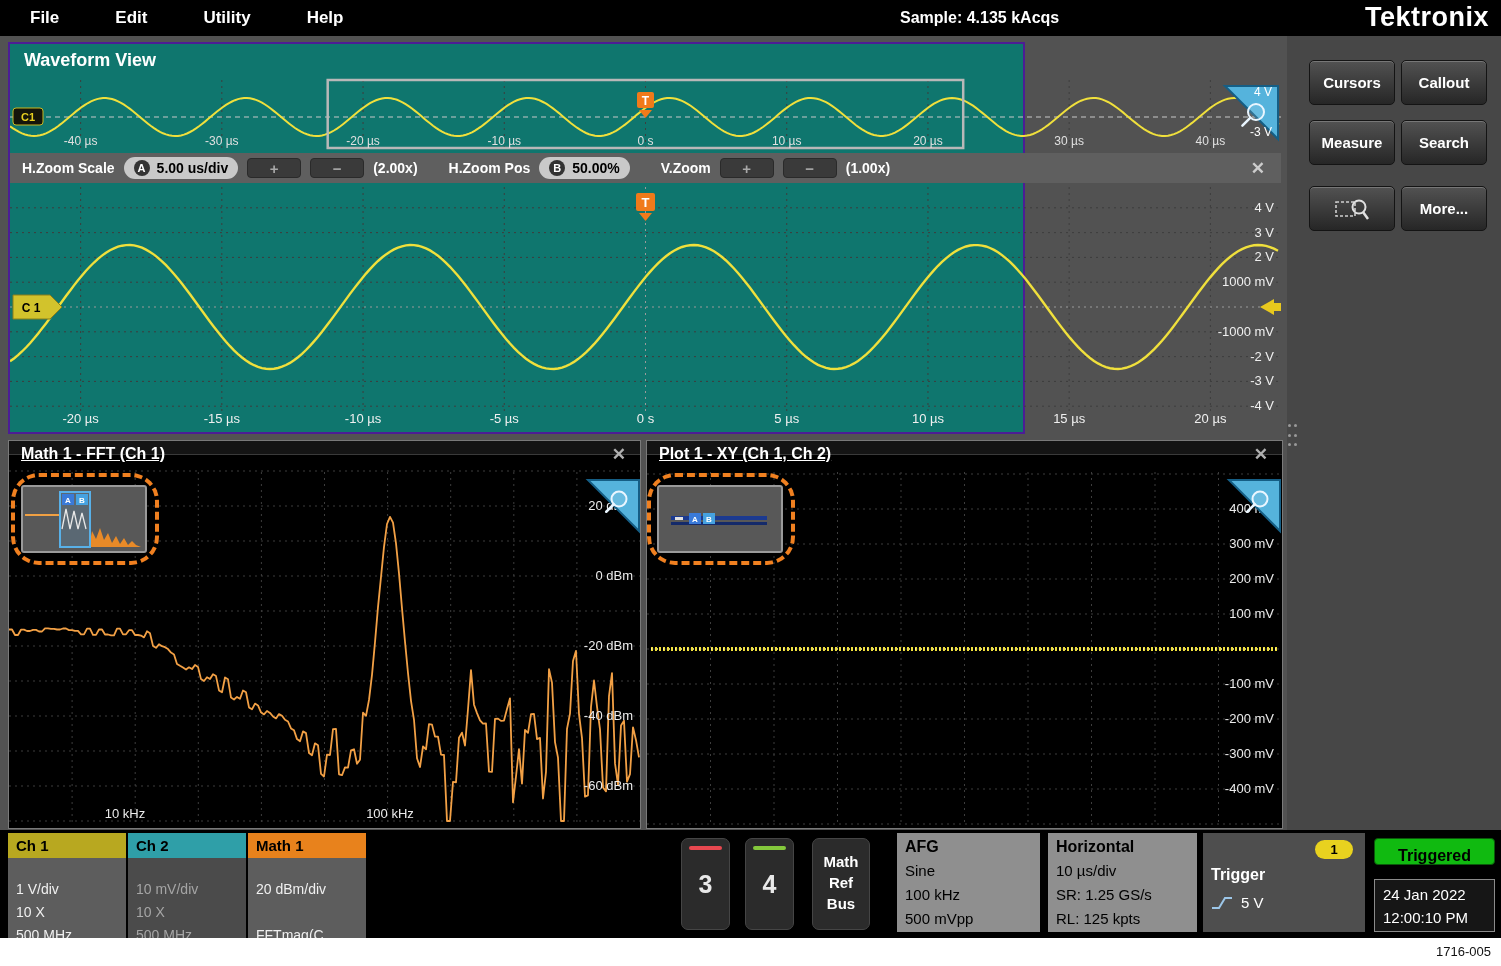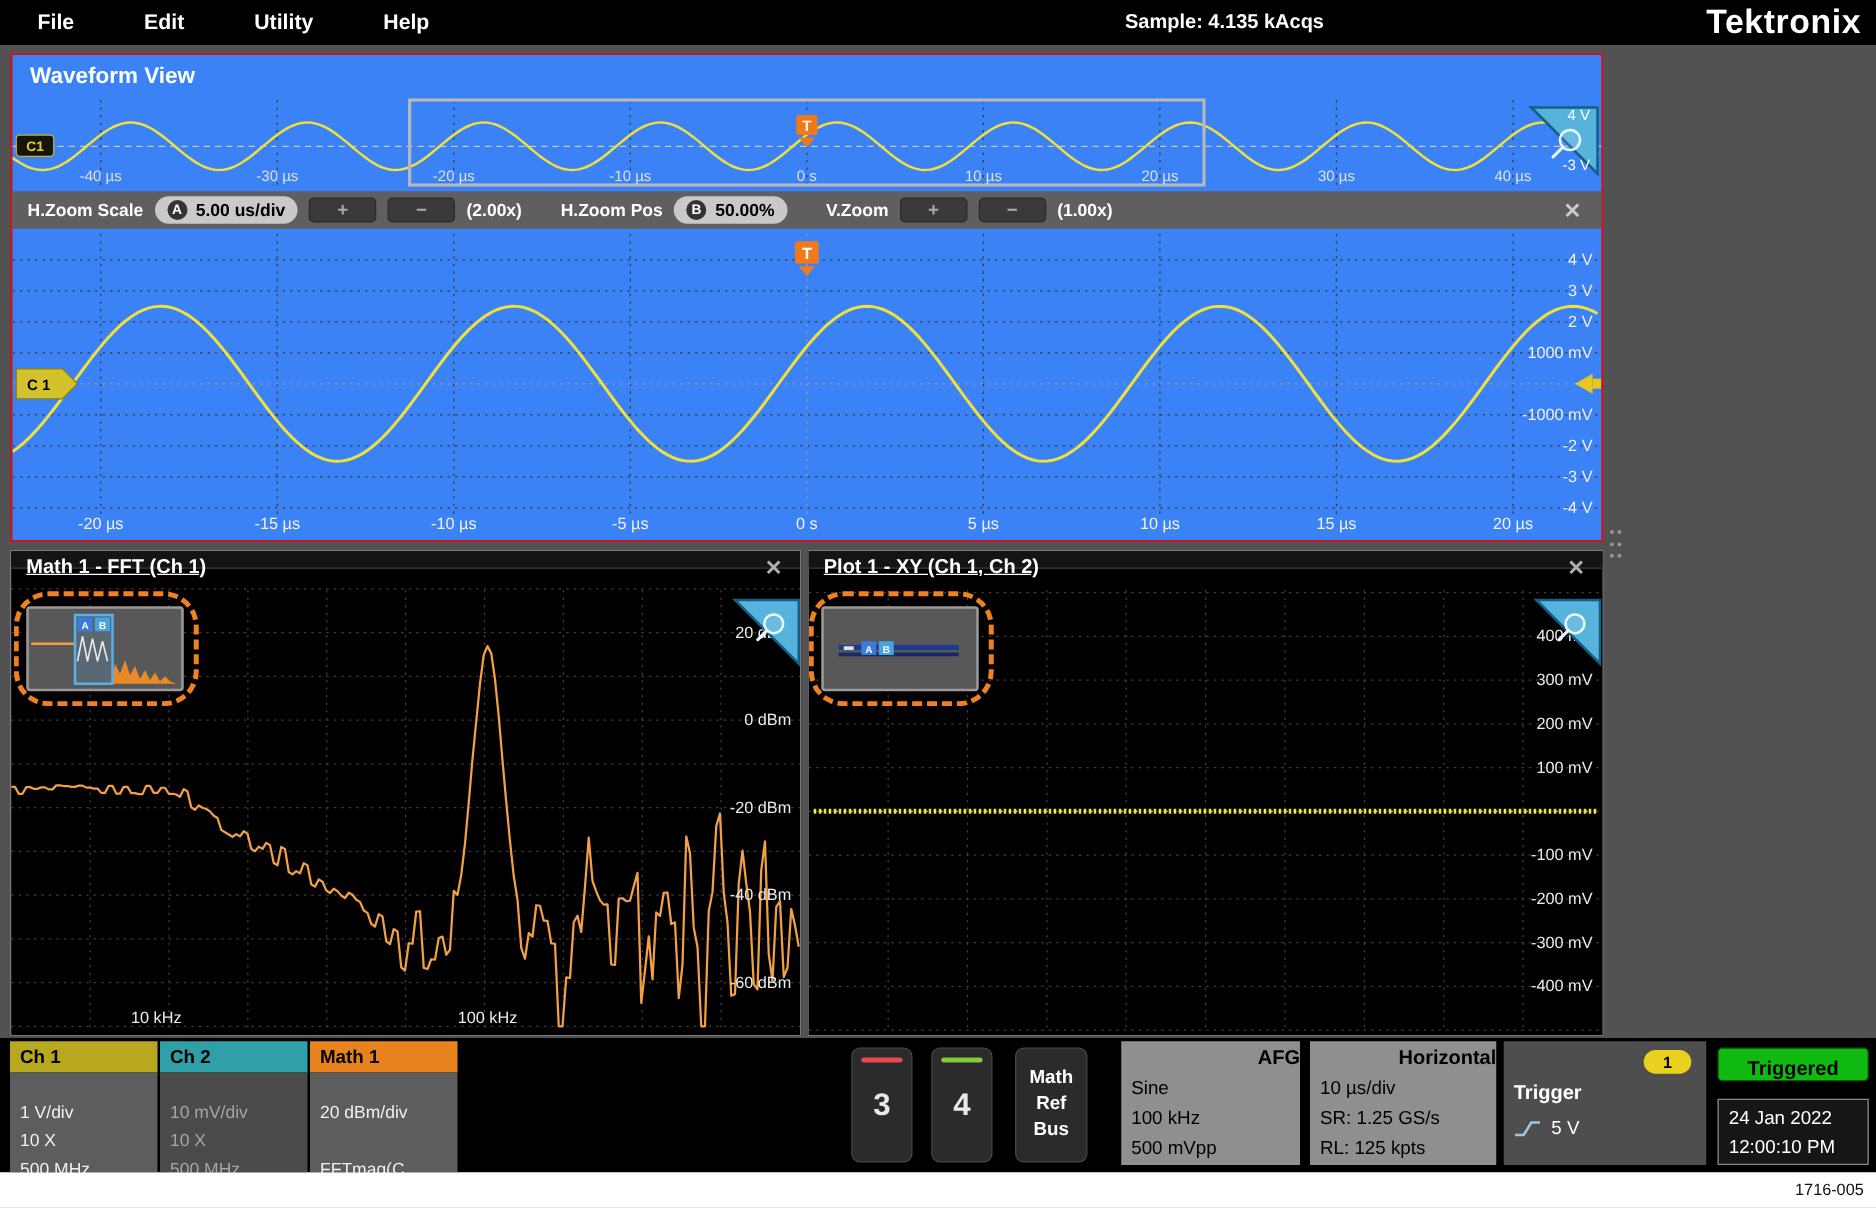--- a/index.html
+++ b/index.html
@@ -14,21 +14,21 @@
   .brand{position:absolute;right:12px;top:2px;font-weight:bold;font-size:27px;letter-spacing:.5px;}
 
   
   .appbg{position:absolute;left:0;top:36px;width:1501px;height:794px;background:#525252;}
   .sidebar{position:absolute;left:1287px;top:36px;width:214px;height:794px;background:#474747;}
   .statusbar{position:absolute;left:0;top:830px;width:1501px;height:108px;background:#000;}
   .footer{position:absolute;left:0;top:938px;width:1501px;height:28px;background:#fff;}
   .fig{position:absolute;right:10px;top:6px;color:#111;font-size:13px;}
 
   
-  .wvpanel{position:absolute;left:8px;top:42px;width:1275px;height:392px;background:#3b82f6;border:2px solid #b91c1c;box-sizing:border-box;}
+  .wvpanel{position:absolute;left:8px;top:42px;width:1017px;height:392px;background:#0f766e;border:2px solid #4c1d95;box-sizing:border-box;}
   .wvtitle{position:absolute;left:14px;top:6px;color:#fff;font-weight:bold;font-size:18px;}
   #ovsvg{position:absolute;left:0;top:28px;}
   .zoombar{position:absolute;left:0;top:109px;width:1271px;height:30px;background:#5f5f5f;display:flex;align-items:center;gap:9px;padding:0 12px;box-sizing:border-box;color:#fff;font-size:14px;font-weight:bold;}
   .pill{display:flex;align-items:center;gap:7px;background:#c9c9c9;border-radius:11px;height:22px;padding:0 10px;color:#000;cursor:pointer;}
   .badge{width:16px;height:16px;border-radius:50%;background:#333;color:#fff;font-size:11px;font-weight:bold;display:flex;align-items:center;justify-content:center;}
   .zbtn{width:54px;height:20px;background:#3a3a3a;border:1px solid #2a2a2a;border-radius:4px;color:#a8a8a8;font-size:15px;font-weight:bold;line-height:1;cursor:pointer;}
   .gap{margin-left:22px;}
   .spacer{flex:1;}
   .zclose{color:#ccc;font-size:17px;margin-right:4px;cursor:pointer;}
   #mainsvg{position:absolute;left:0;top:139px;}
@@ -61,21 +61,21 @@
   .chbody{height:74px;background:#5d5d5d;color:#f0f0f0;font-size:14px;padding:20px 0 0 8px;}
   .bl{height:23px;line-height:23px;white-space:nowrap;overflow:hidden;}
   .dim .chbody{background:#4b4b4b;color:#a5a5a5;}
   .ch1{left:8px;}.ch2{left:128px;}.ch3{left:248px;}
   .numbtn{position:absolute;top:8px;width:49px;height:92px;background:#2b2b2b;border:1px solid #454545;border-radius:7px;box-sizing:border-box;text-align:center;cursor:pointer;}
   .numbtn .cbar{width:33px;height:4px;margin:7px auto 0;border-radius:2px;}
   .numbtn .num{margin-top:20px;color:#e8e8e8;font-size:25px;font-weight:bold;}
   .b3{left:681px;}.b4{left:745px;}
   .mrb{position:absolute;left:812px;top:8px;width:58px;height:92px;background:#2b2b2b;border:1px solid #454545;border-radius:7px;box-sizing:border-box;color:#fff;font-weight:bold;font-size:15px;text-align:center;padding-top:12px;line-height:21px;cursor:pointer;}
   .graybox{position:absolute;top:3px;height:99px;background:#8f8f8f;color:#000;font-size:15px;padding:2px 0 0 8px;box-sizing:border-box;cursor:pointer;}
-  .graybox .gtitle{font-weight:bold;font-size:16px;height:24px;line-height:24px;text-align:right;}
+  .graybox .gtitle{font-weight:bold;font-size:16px;height:24px;line-height:24px;}
   .graybox .bl{height:24px;line-height:24px;}
   .afg{left:897px;width:143px;}
   .horiz{left:1048px;width:149px;}
   .trigbox{position:absolute;left:1203px;top:3px;width:162px;height:99px;background:#4e4e4e;color:#fff;box-sizing:border-box;padding:2px 0 0 8px;cursor:pointer;}
   .trigbox .gtitle{font-weight:bold;font-size:16px;height:26px;line-height:26px;margin-top:27px;}
   .trigbadge{position:absolute;right:12px;top:7px;width:38px;height:19px;background:#e8d21f;border-radius:10px;color:#000;font-size:13px;font-weight:bold;text-align:center;line-height:19px;}
   .triglevel{display:flex;align-items:center;gap:8px;margin-top:6px;font-size:15px;}
   .trigd{position:absolute;left:1374px;top:8px;width:121px;height:27px;background:#10ba10;border:1px solid #0a5a0a;border-radius:4px;color:#000000;font-weight:bold;font-size:16px;text-align:center;line-height:33px;box-sizing:border-box;}
   .dt{position:absolute;left:1374px;top:49px;width:121px;height:53px;background:#161616;border:1px solid #8a8a8a;box-sizing:border-box;color:#fff;font-size:15px;padding:3px 0 0 8px;}
   .dt div{height:23px;line-height:23px;}
@@ -90,20 +90,34 @@
       <span class="mi">File</span>
       <span class="mi">Edit</span>
       <span class="mi">Utility</span>
       <span class="mi">Help</span>
     </div>
     <span class="sample">Sample: 4.135 kAcqs</span>
     <span class="brand">Tektronix</span>
   </div>
 
   <div class="appbg"></div>
+  <div class="sidebar">
+    <div class="sb-btn sb1">Cursors</div>
+    <div class="sb-btn sb2">Callout</div>
+    <div class="sb-btn sb3">Measure</div>
+    <div class="sb-btn sb4">Search</div>
+    <div class="sb-btn sb5">
+      <svg width="36" height="28">
+        <rect x="2" y="7" width="19" height="14" fill="none" stroke="#cfcfcf" stroke-width="1.6" stroke-dasharray="3,2"></rect>
+        <circle cx="25" cy="12" r="6.5" fill="none" stroke="#e0e0e0" stroke-width="2"></circle>
+        <line x1="29" y1="17" x2="34" y2="24" stroke="#e0e0e0" stroke-width="2.5"></line>
+      </svg>
+    </div>
+    <div class="sb-btn sb6">More...</div>
+  </div>
 
   <div class="wvpanel">
     <div class="wvtitle">Waveform View</div>
     <svg id="ovsvg" width="1271" height="81">
         <line x1="70.61111111111111" y1="8" x2="70.61111111111111" y2="77" stroke="#3d3d3d" stroke-width="1" stroke-dasharray="2,4"></line>
         <line x1="211.83333333333331" y1="8" x2="211.83333333333331" y2="77" stroke="#3d3d3d" stroke-width="1" stroke-dasharray="2,4"></line>
         <line x1="353.05555555555554" y1="8" x2="353.05555555555554" y2="77" stroke="#3d3d3d" stroke-width="1" stroke-dasharray="2,4"></line>
         <line x1="494.27777777777777" y1="8" x2="494.27777777777777" y2="77" stroke="#3d3d3d" stroke-width="1" stroke-dasharray="2,4"></line>
         <line x1="635.5" y1="8" x2="635.5" y2="77" stroke="#3d3d3d" stroke-width="1" stroke-dasharray="2,4"></line>
         <line x1="776.7222222222223" y1="8" x2="776.7222222222223" y2="77" stroke="#3d3d3d" stroke-width="1" stroke-dasharray="2,4"></line>

